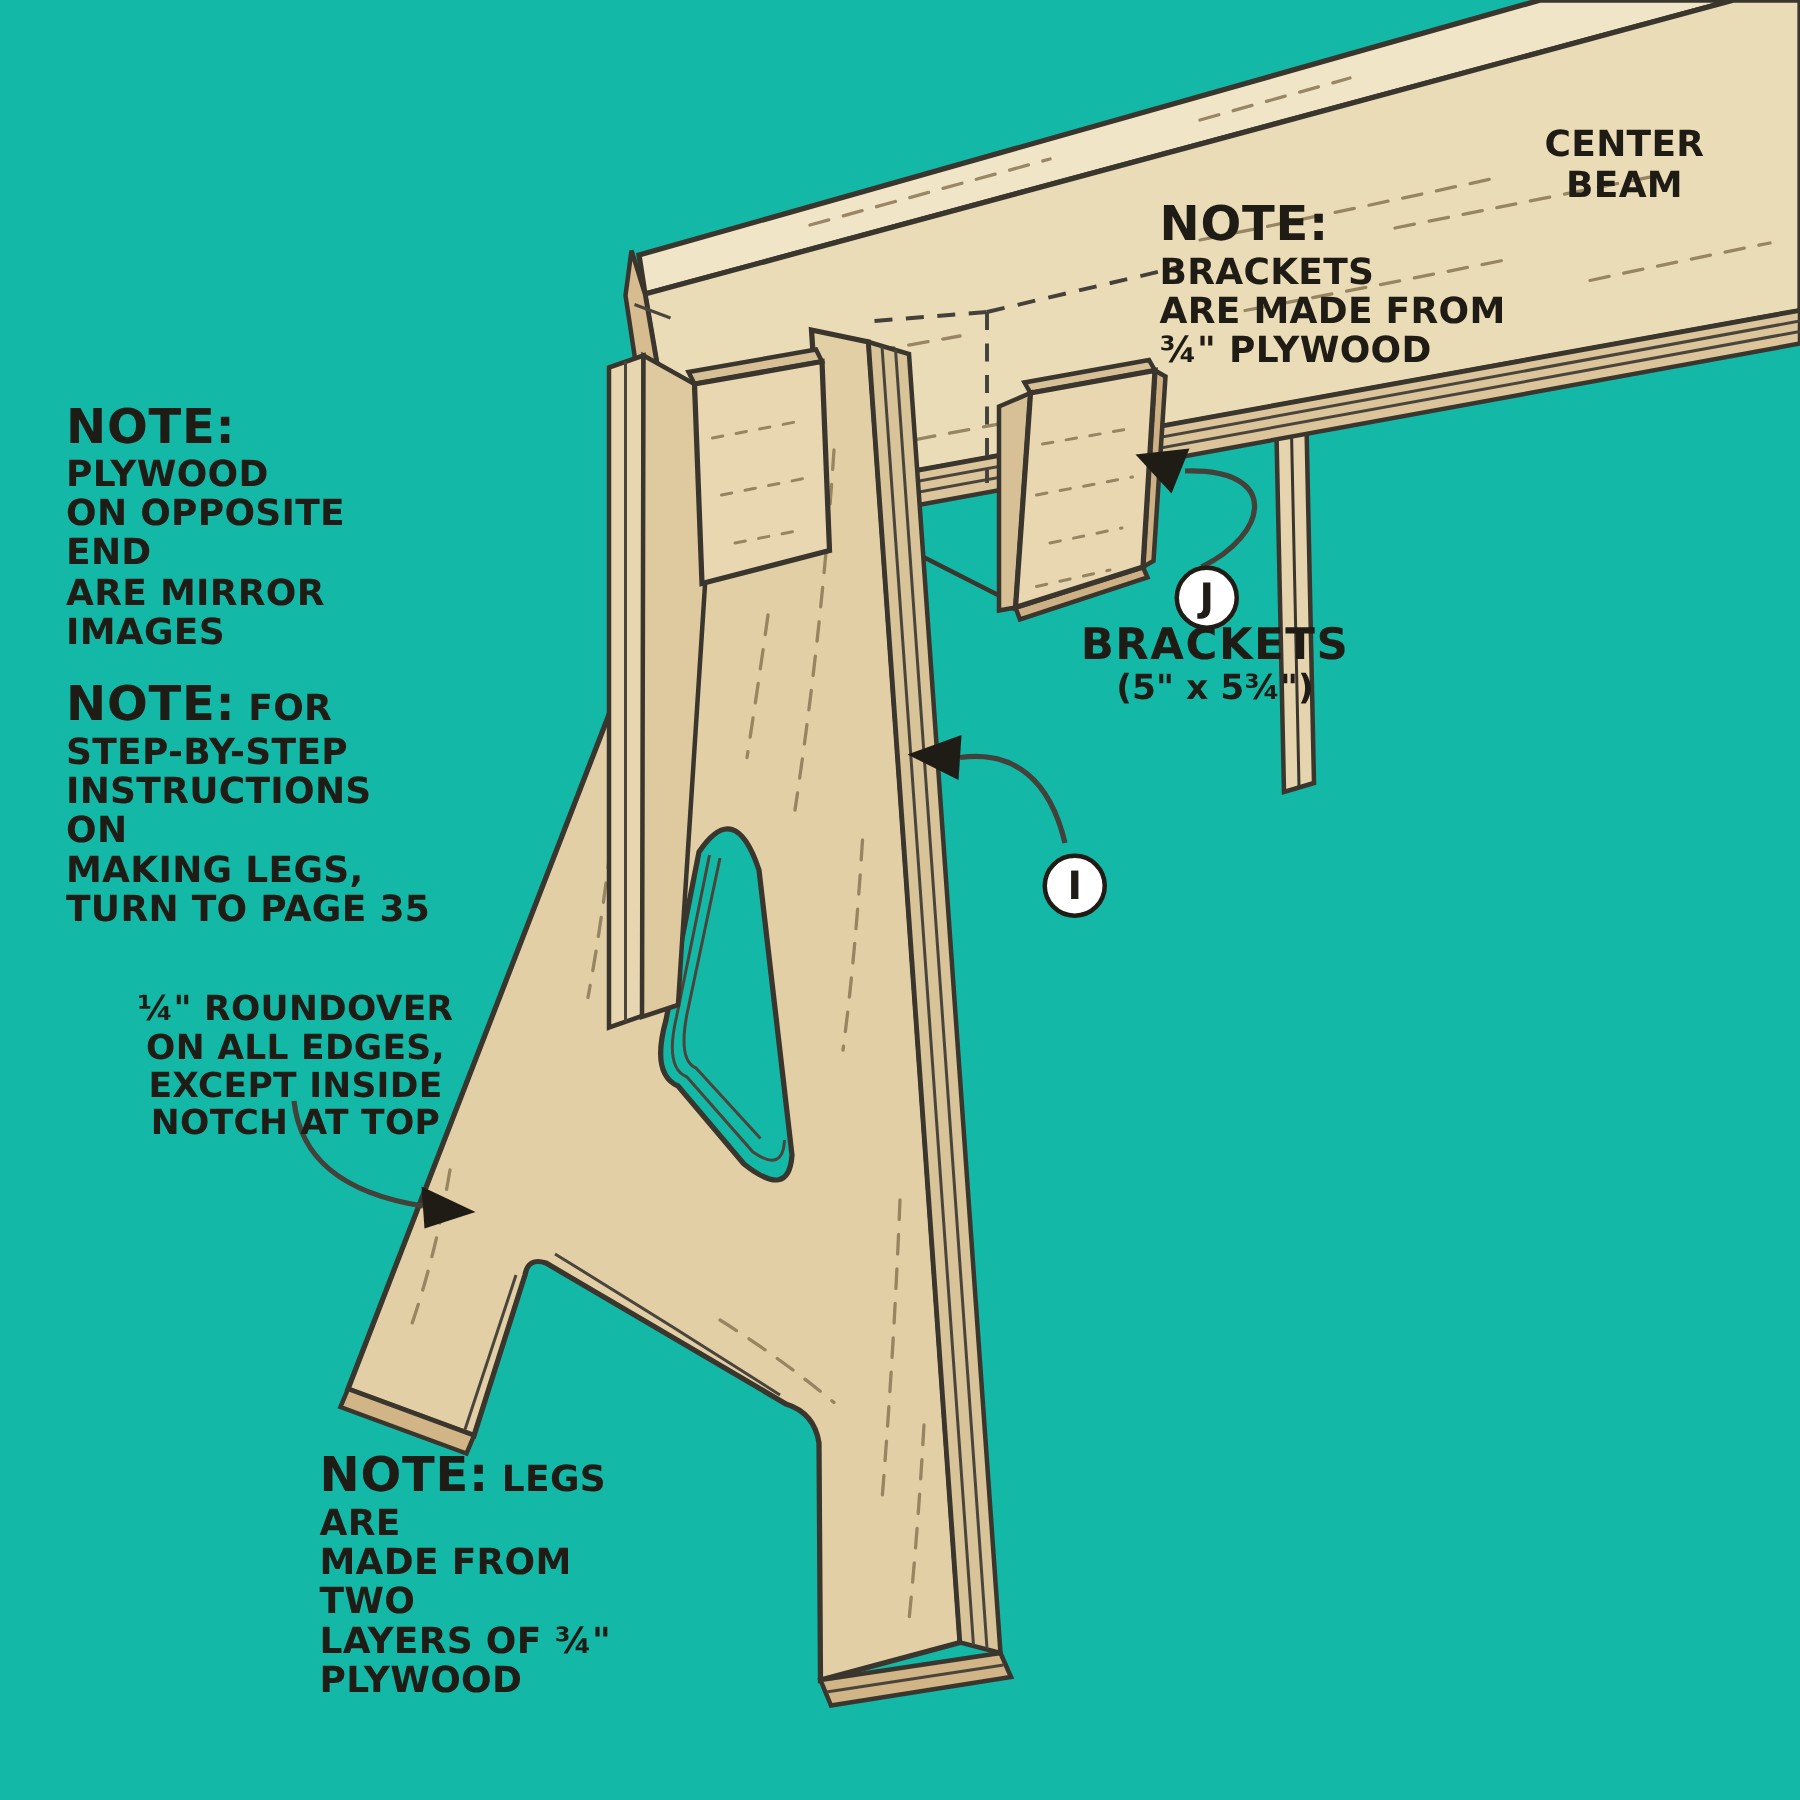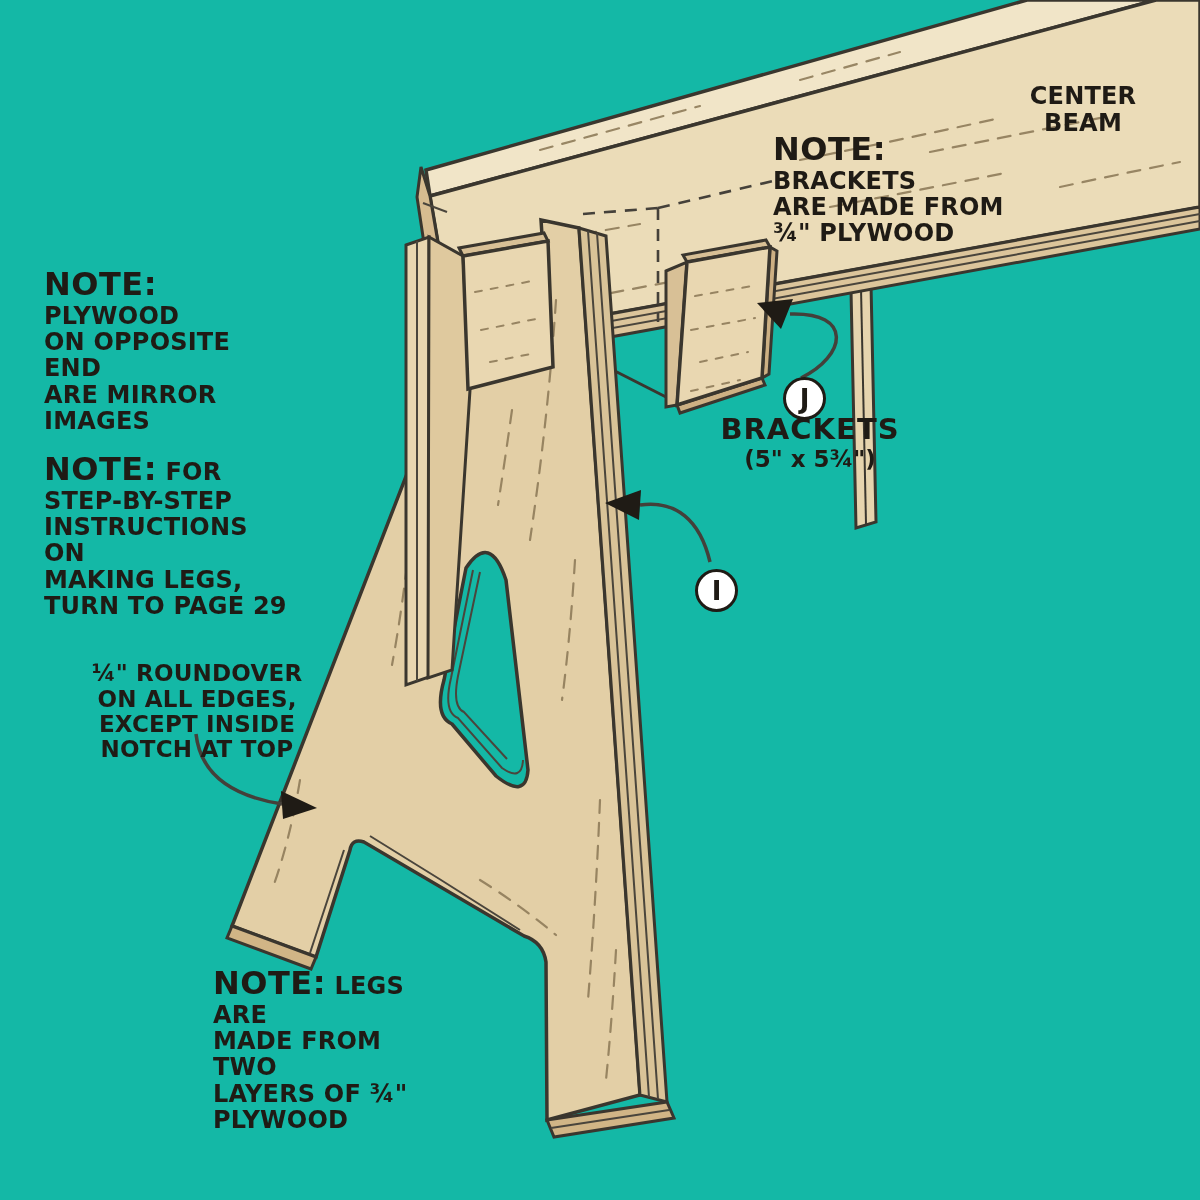--- a/index.html
+++ b/index.html
@@ -148,21 +148,21 @@
 ON OPPOSITE END
 ARE MIRROR
 IMAGES</span>
   </div>
 
   <div class="note" style="left:44px;top:426px;width:250px;">
     <span class="prefix">NOTE:</span><span> FOR
 STEP-BY-STEP
 INSTRUCTIONS ON
 MAKING LEGS,
-TURN TO PAGE 29</span>
+TURN TO PAGE 35</span>
   </div>
 
   <div class="note center" style="left:78px;top:636px;width:238px;font-size:23px;">
     <span>¼" ROUNDOVER
 ON ALL EDGES,
 EXCEPT INSIDE
 NOTCH AT TOP</span>
   </div>
 
   <div class="note" style="left:213px;top:940px;width:240px;">

